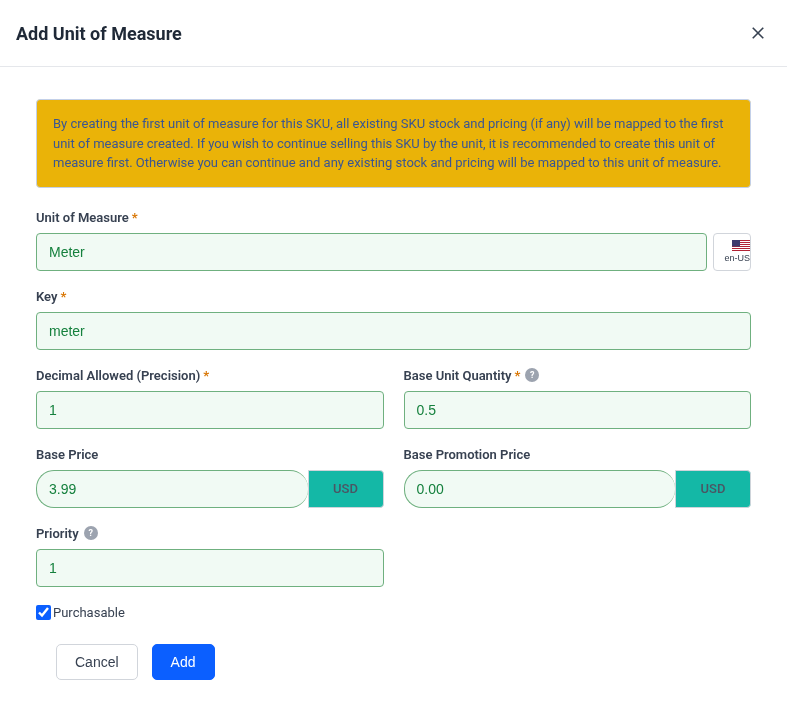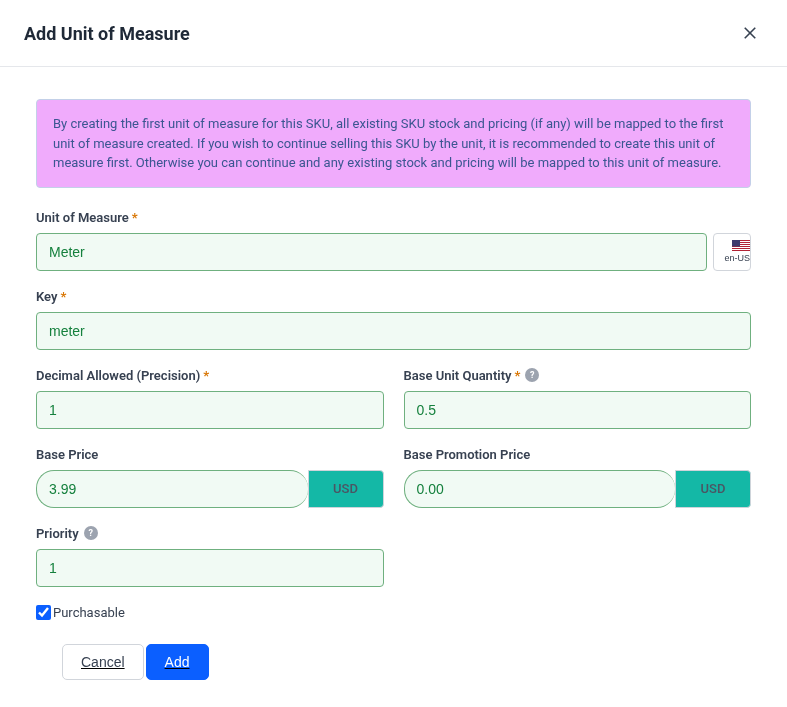--- a/index.html
+++ b/index.html
@@ -11,21 +11,21 @@
       font-family: -apple-system, BlinkMacSystemFont, "Segoe UI", Roboto, Helvetica, Arial, sans-serif;
       background: #fff;
       width: 787px;
       height: 707px;
       overflow: hidden;
     }
     .modal-header {
       display: flex;
       justify-content: space-between;
       align-items: center;
-      padding: 20px 24px;
+      padding: 20px 16px;
       border-bottom: 1px solid #e5e7eb;
     }
     .modal-title {
       font-size: 18px;
       font-weight: 700;
       color: #1f2937;
     }
     .close-btn {
       background: none;
       border: none;
@@ -37,21 +37,21 @@
       color: #374151;
     }
     .close-btn svg {
       width: 18px;
       height: 18px;
     }
     .modal-body {
       padding: 32px 36px 24px 36px;
     }
     .info-box {
-      background: #f0abfc;
+      background: #eab308;
       border: 1px solid #c3d0e8;
       border-radius: 4px;
       padding: 14px 16px;
       margin-bottom: 22px;
     }
     .info-text {
       font-size: 13px;
       line-height: 1.5;
       color: #3b5691;
     }
@@ -169,23 +169,22 @@
       accent-color: #0b5fff;
       cursor: pointer;
     }
     .checkbox-label {
       font-size: 13px;
       color: #374151;
       cursor: pointer;
     }
     .button-row {
       display: flex;
-      gap: 2px;
-      margin-left: 26px;
-      text-decoration: underline;
+      gap: 14px;
+      margin-left: 20px;
     }
     .btn {
       padding: 9px 18px;
       border-radius: 5px;
       font-size: 14px;
       font-weight: 500;
       cursor: pointer;
       border: 1px solid transparent;
     }
     .btn-secondary {

